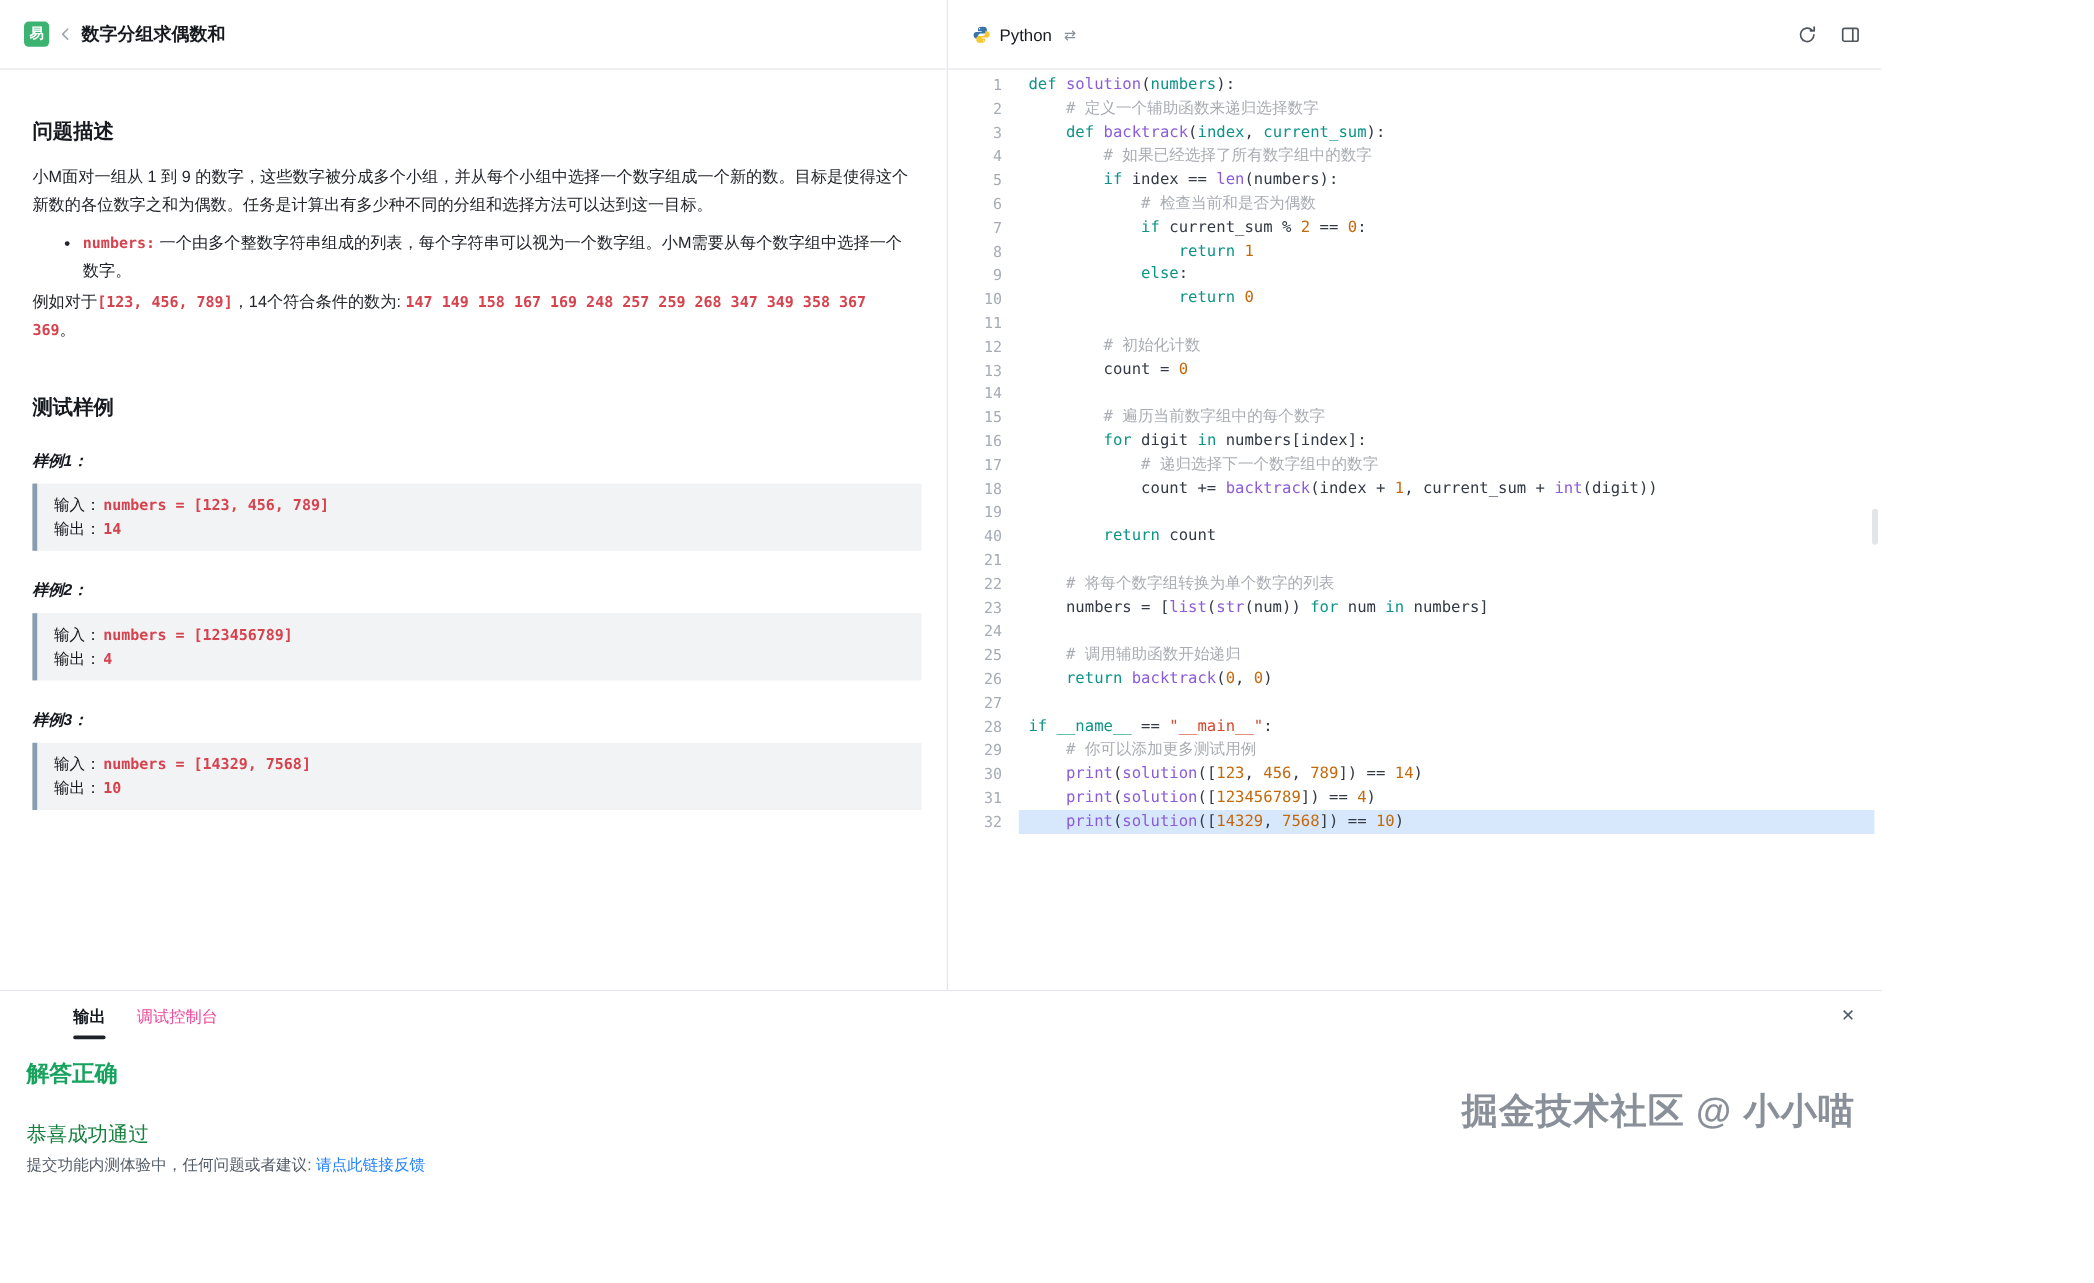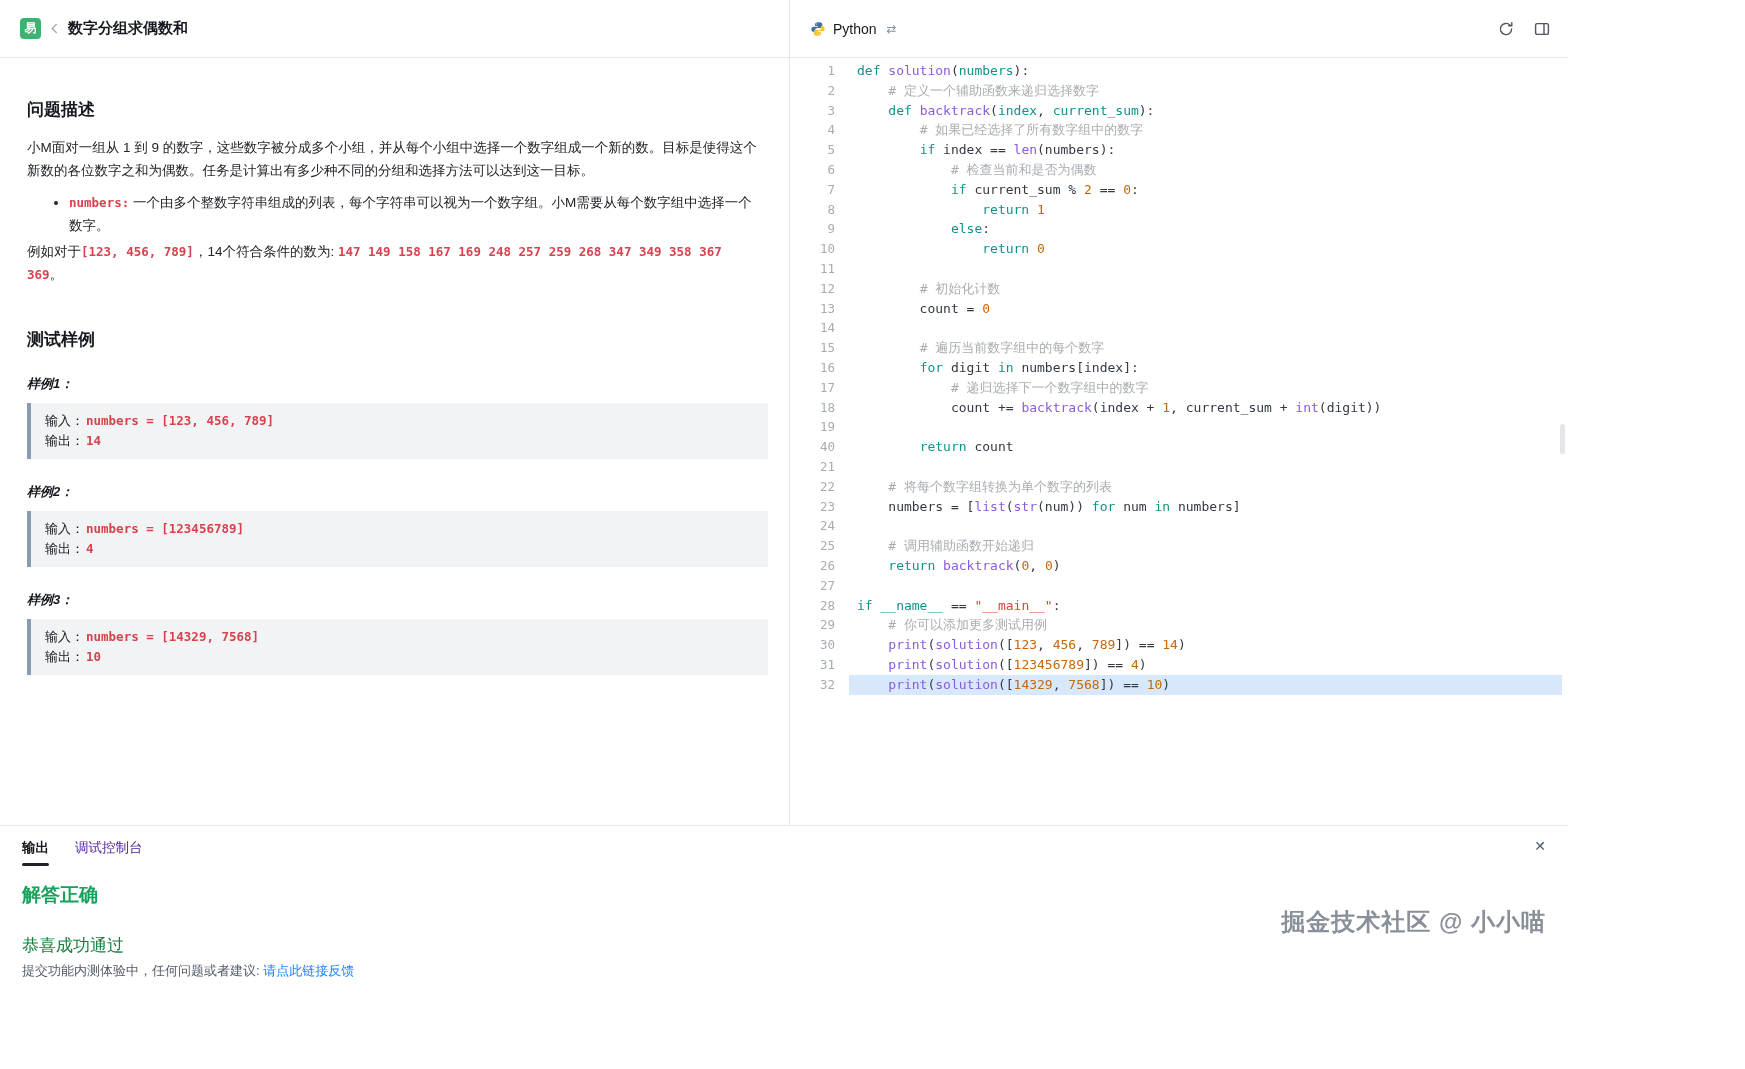--- a/index.html
+++ b/index.html
@@ -51,30 +51,30 @@
   .tk-k { color:#0d9488; }
   .tk-prm { color:#0d9488; }
   .tk-f { color:#8a5cdb; }
   .tk-n { color:#c4680a; }
   .tk-s { color:#d5482f; }
   .tk-c { color:#a9adb3; }
   .scroll-thumb { position:absolute; right:3px; top:366px; width:5px; height:30px; background:#e3e5e8; border-radius:3px; }
 
   
   .bottom-panel { position:relative; height:242px; padding:13px 22px 0; background:#fff; }
-  .tabs { display:flex; align-items:flex-start; gap:26px; }
-  .tab { font-size:13.5px; color:#4c1d95; padding-bottom:9px; cursor:pointer; position:relative; }
+  .tabs { display:flex; align-items:flex-start; gap:26px;margin-left:39px; }
+  .tab { font-size:13.5px; color:#ec4899; padding-bottom:9px; cursor:pointer; position:relative; }
   .tab.active { color:#16191f; font-weight:700; }
   .tab.active::after { content:""; position:absolute; left:0; right:0; bottom:0; height:3px; background:#1f2329; border-radius:2px; }
   .close-btn { position:absolute; right:22px; top:12px; font-size:14px; color:#4e5969; cursor:pointer; }
   .result-title { margin-top:16px; font-size:19px; font-weight:700; color:#17a35d; }
   .result-sub { margin-top:26px; font-size:17px; color:#15803d; }
   .feedback { margin-top:5px; font-size:13px; color:#515a67; }
   .feedback a { color:#1e80ff; text-decoration:none; cursor:pointer; }
-  .watermark { position:absolute; right:22px; top:80px; font-size:24px; font-weight:700;
+  .watermark { position:absolute; right:22px; top:80px; font-size:30px; font-weight:700;
     color:#8a9099; letter-spacing:1px; }
 </style>
 </head>
 <body>
 
 <div class="app">
   <div class="top">
 
     <section class="left-panel">
       <header class="panel-header">

